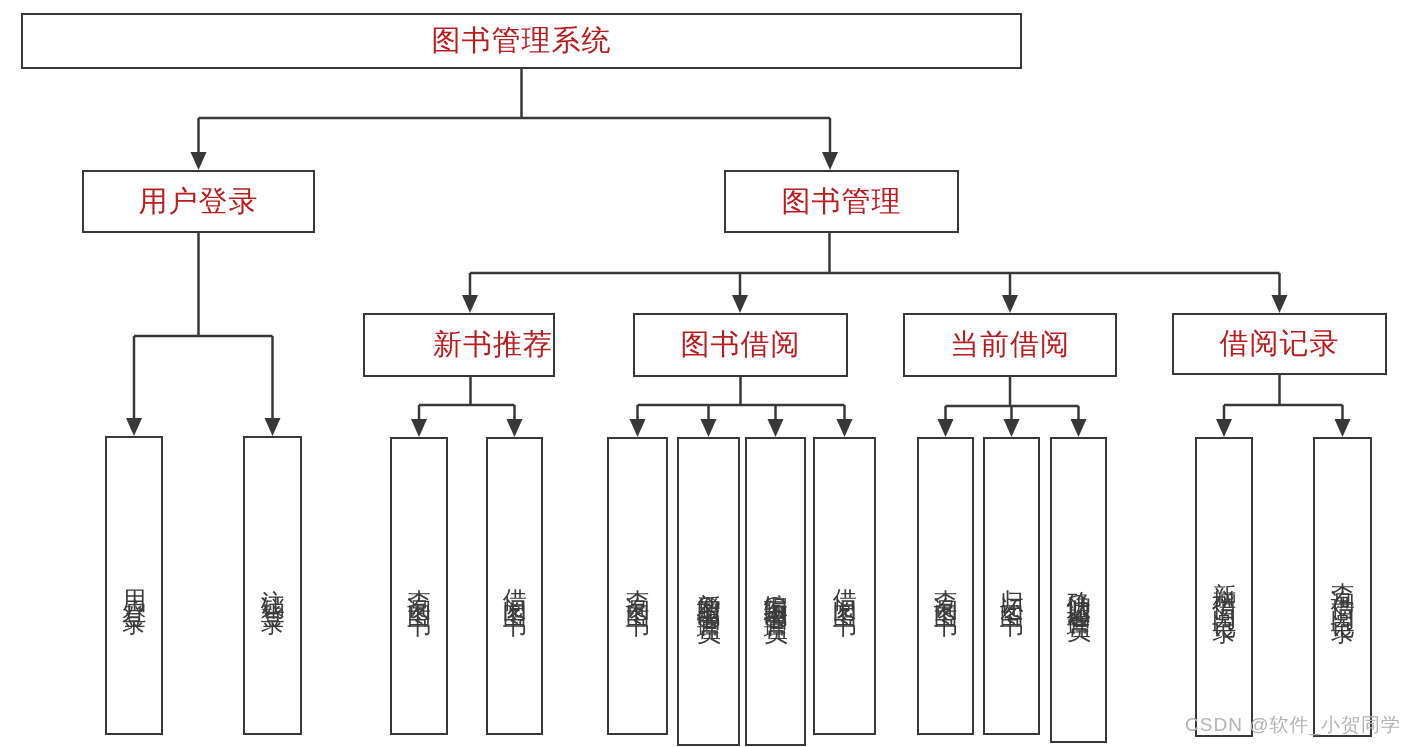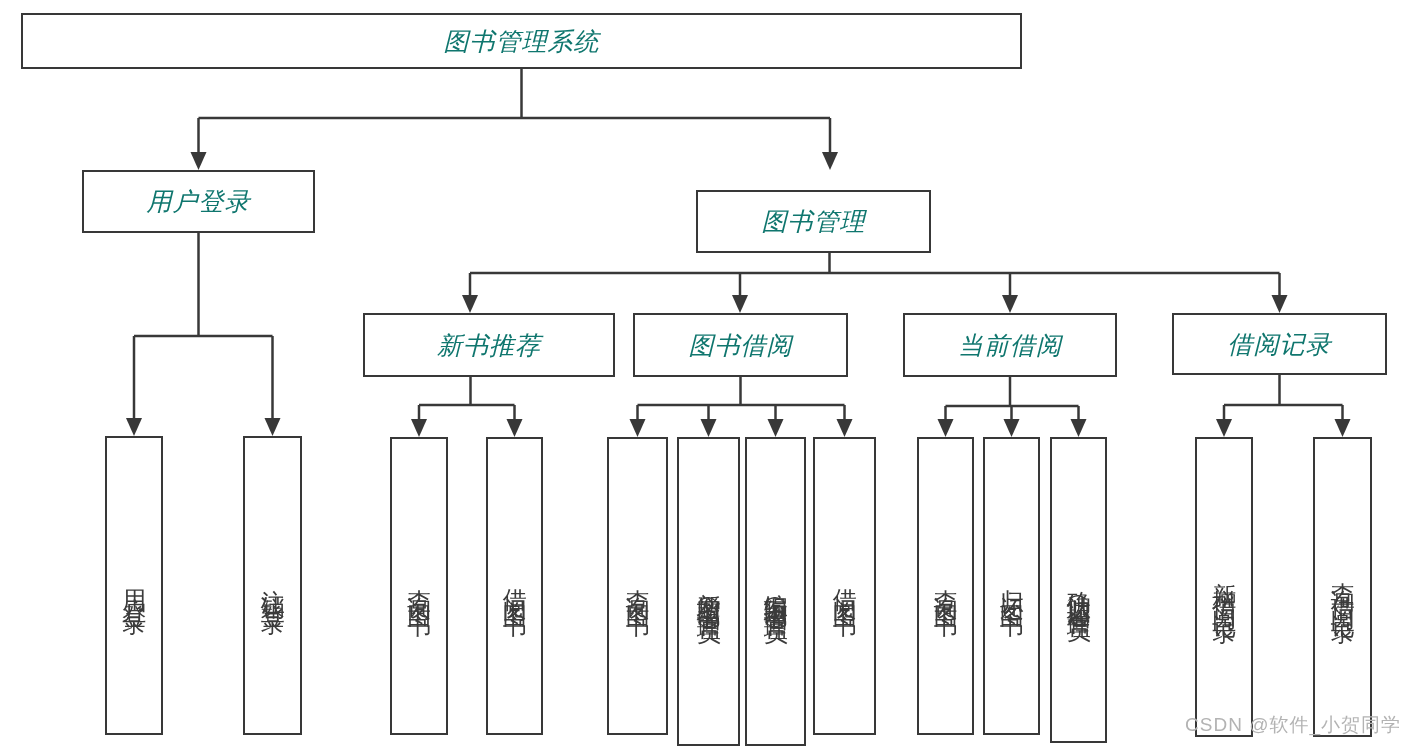--- a/index.html
+++ b/index.html
@@ -22,25 +22,24 @@
   .box {
     position: absolute;
     box-sizing: border-box;
     border: 2.5px solid #383838;
     background: #ffffff;
     display: flex;
     align-items: center;
     justify-content: center;
   }
   .htext {
-    font-size: 25px;
-    color: #0f766e;
+    font-size: 29px;
+    color: #b91c1c;
     letter-spacing: 1px;
     white-space: nowrap;
-    font-style: italic;
   }
   .vtext {
     writing-mode: vertical-rl;
     font-size: 24px;
     color: #3b3b3b;
     letter-spacing: 8px;
     line-height: 1.1;
     white-space: nowrap;
   }
   .watermark {
@@ -136,25 +135,25 @@
     </g>
   </svg>
 
   <div class="box" style="left:21px; top:13px; width:1001px; height:56px;">
     <span class="htext">图书管理系统</span>
   </div>
 
   <div class="box" style="left:82px; top:170px; width:233px; height:63px;">
     <span class="htext">用户登录</span>
   </div>
-  <div class="box" style="left:696px; top:170px; width:235px; height:63px;margin-top:20px;">
+  <div class="box" style="left:724px; top:170px; width:235px; height:63px;">
     <span class="htext">图书管理</span>
   </div>
 
-  <div class="box" style="left:363px; top:313px; width:252px; height:64px;">
+  <div class="box" style="left:363px; top:313px; width:192px; height:64px;justify-content:flex-end;">
     <span class="htext">新书推荐</span>
   </div>
   <div class="box" style="left:633px; top:313px; width:215px; height:64px;">
     <span class="htext">图书借阅</span>
   </div>
   <div class="box" style="left:903px; top:313px; width:214px; height:64px;">
     <span class="htext">当前借阅</span>
   </div>
   <div class="box" style="left:1172px; top:313px; width:215px; height:62px;">
     <span class="htext">借阅记录</span>

